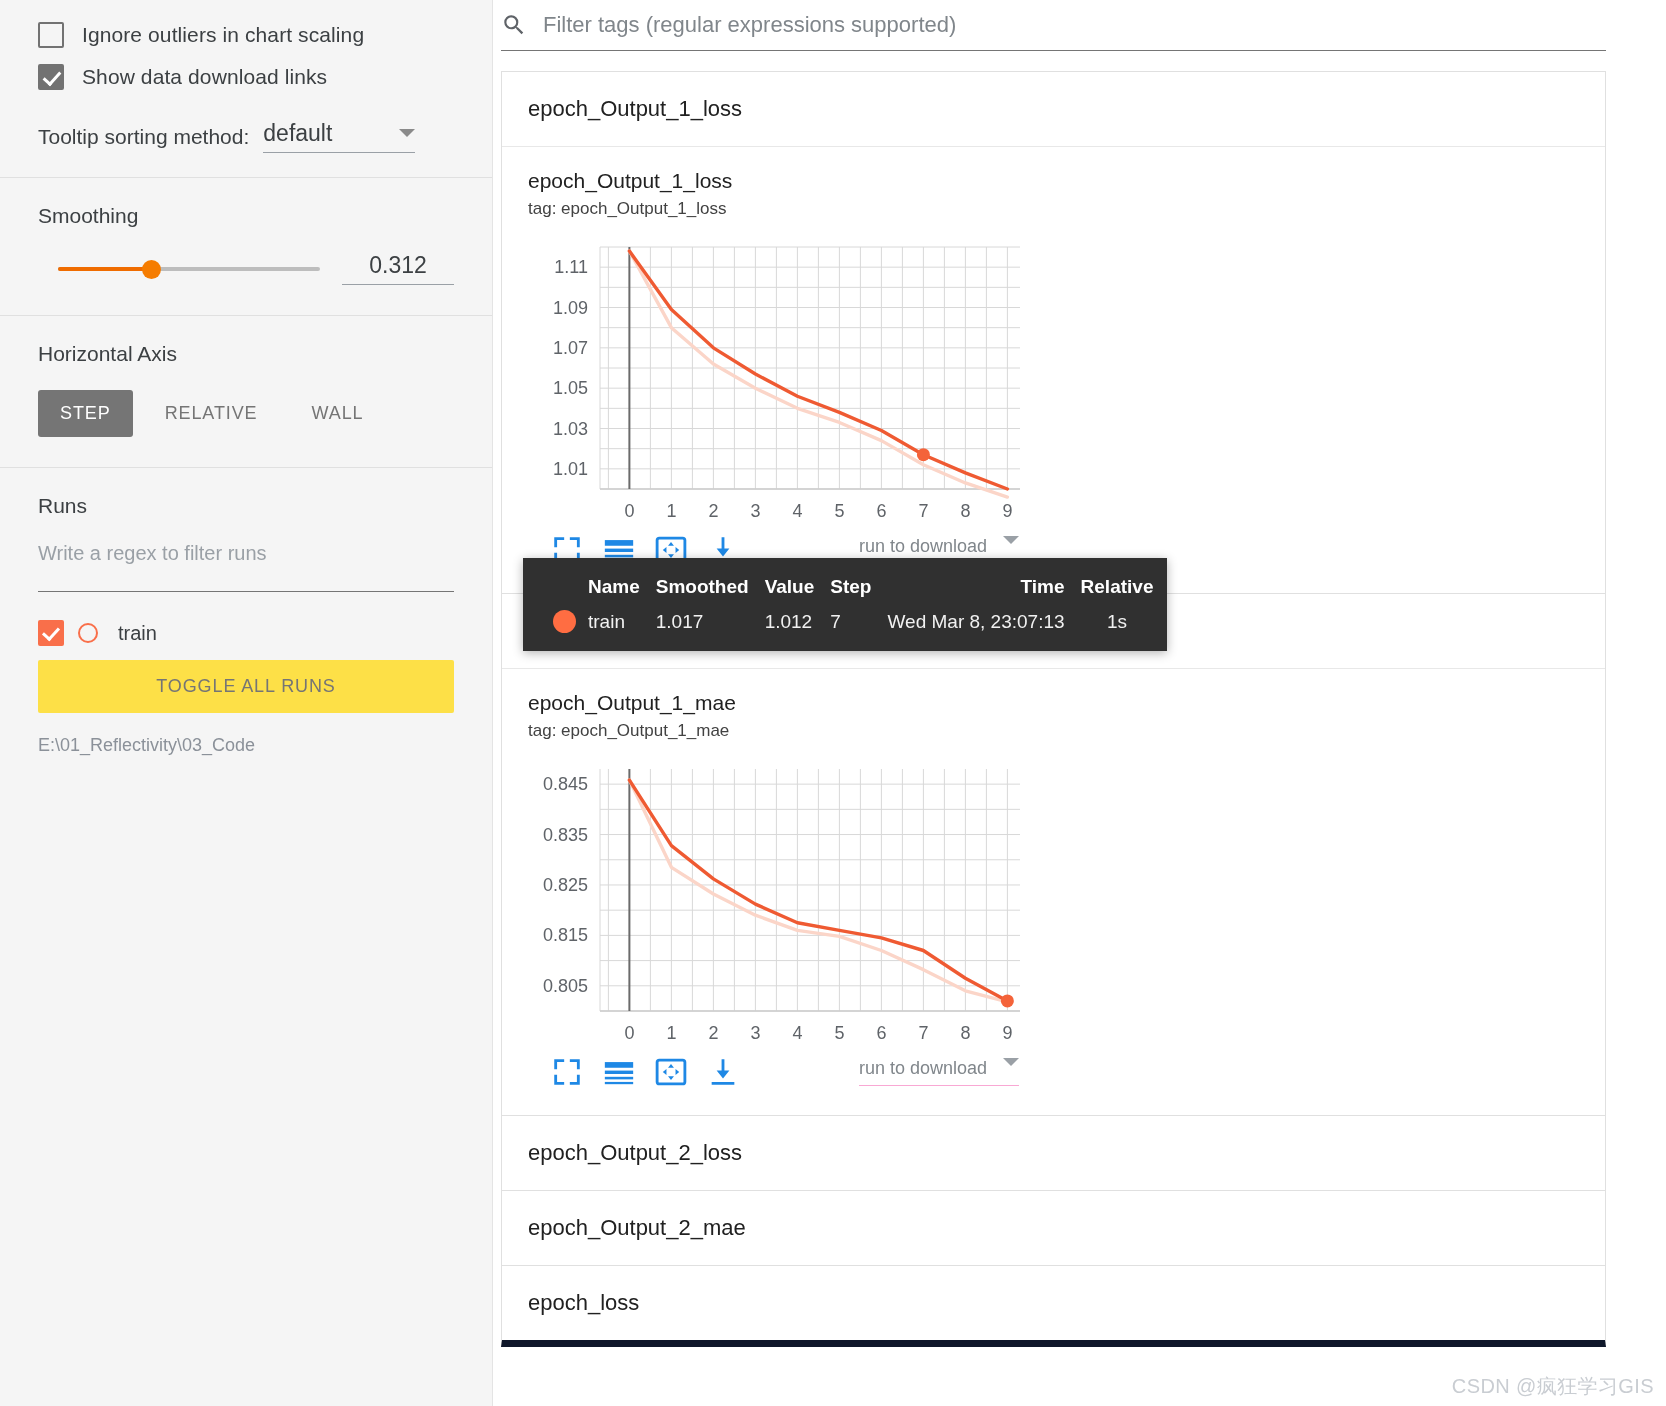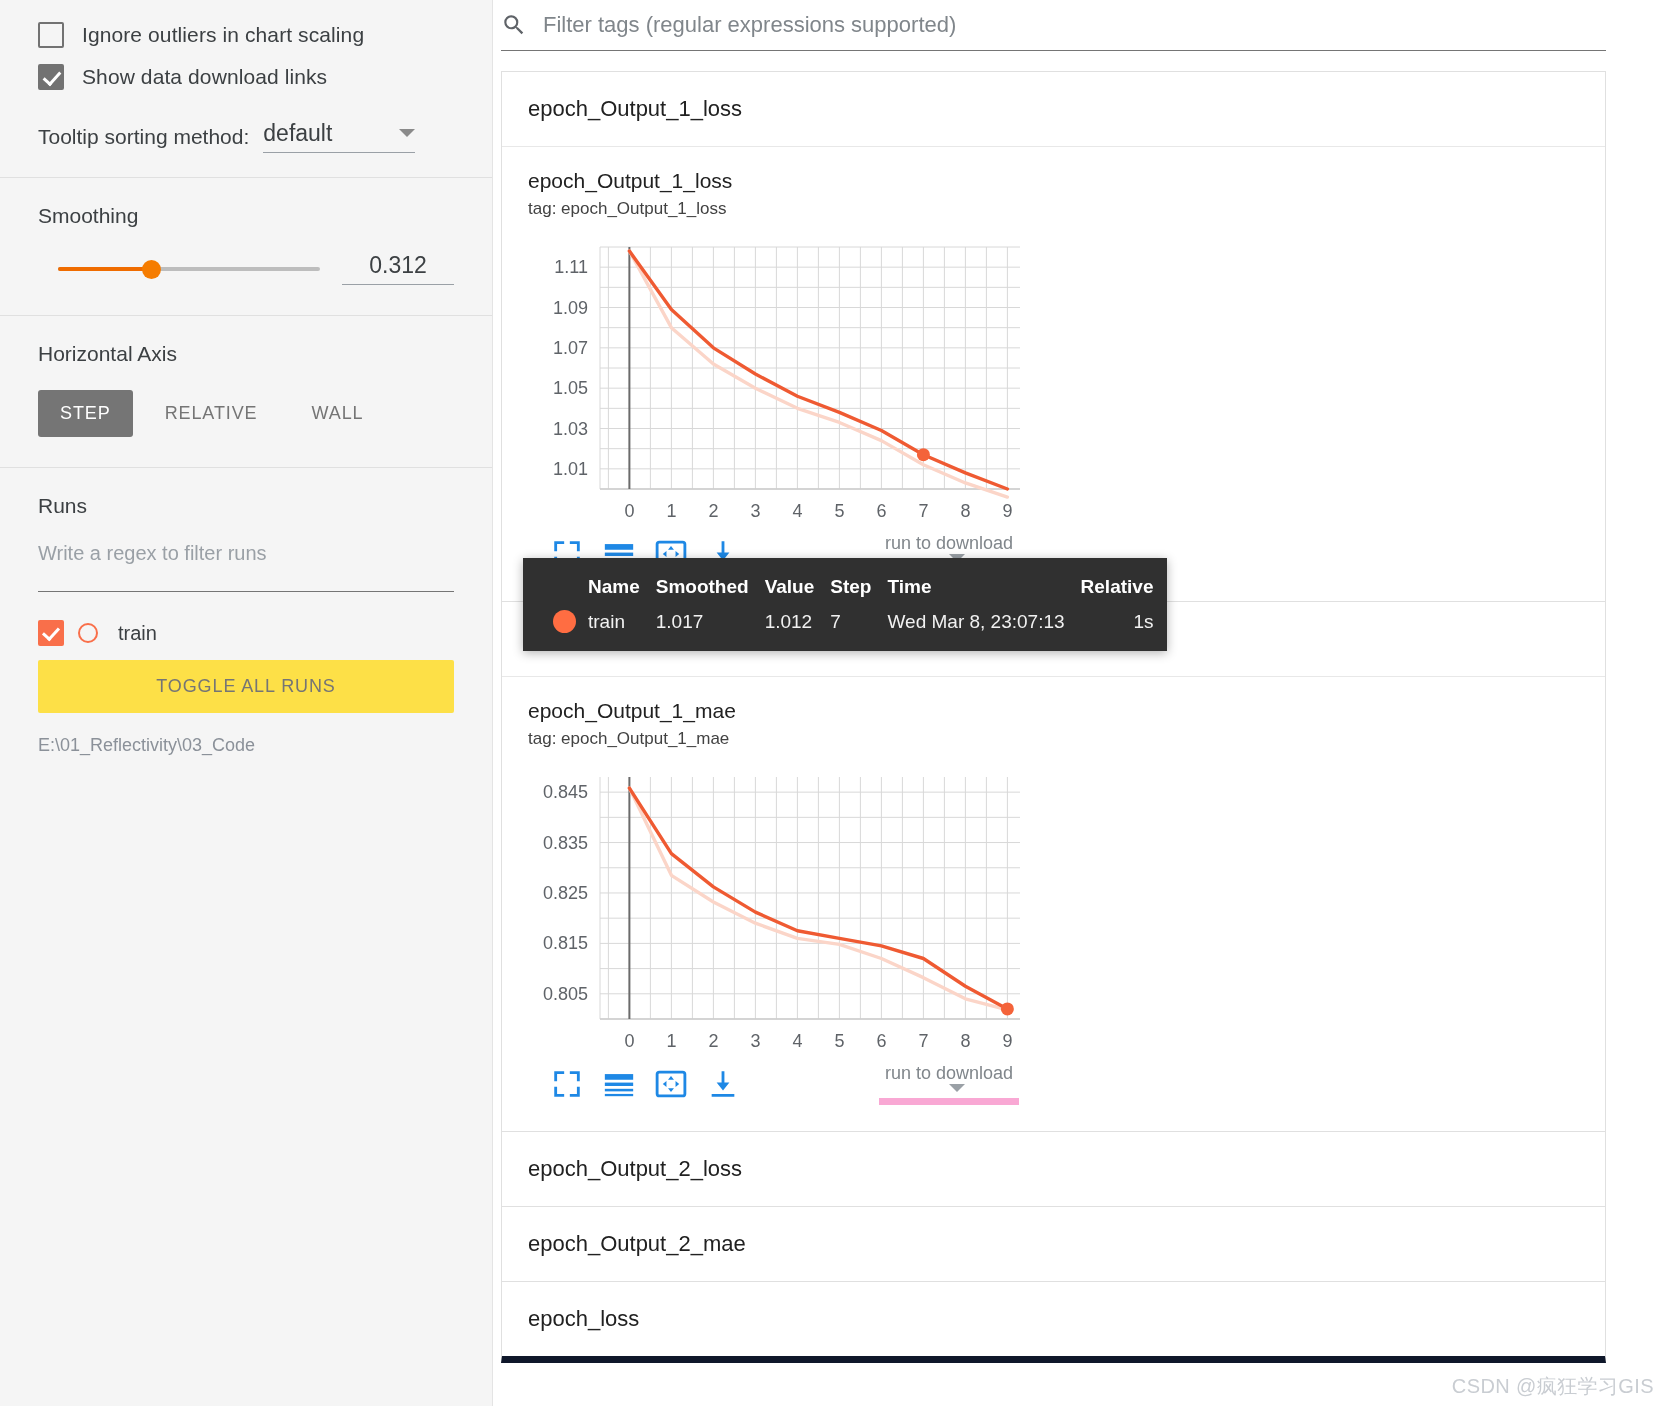--- a/index.html
+++ b/index.html
@@ -130,50 +130,50 @@
     padding: 24px 26px; font-size: 22px; color: #212121;
   }
   .card-body { border-top: 1px solid #e8e8e8; padding: 22px 26px 8px 26px; }
   .chart-title { font-size: 21px; color: #212121; }
   .chart-tag { font-size: 17px; color: #424242; margin-top: 6px; }
   .chart-area { margin-top: 18px; }
   .chart-toolbar { display: flex; align-items: center; margin: 2px 0 18px 22px; }
   .tb-icon { width: 34px; height: 34px; margin-right: 18px; color: #1e88e5; }
   .dl-wrap { margin-left: auto; margin-right: 560px; }
   .dl-select {
-    display: flex; align-items: center; justify-content: space-between;
-    min-width: 140px; border-bottom: 7px solid #f9a8d4; padding-bottom: 6px; flex-direction: column;
+    display: flex; justify-content: space-between;
+    min-width: 140px; border-bottom: 1px solid #f9a8d4; padding-bottom: 6px;
   }
   .dl-text { font-size: 18px; color: #80868b; }
   .dl-caret {
     width: 0; height: 0; margin-left: 16px;
     border-left: 8px solid transparent; border-right: 8px solid transparent;
     border-top: 8px solid #9aa0a6;
   }
 
   
   .tooltip {
     position: absolute; left: 30px; top: 546px;
     width: 644px; background: #303030; color: #fff;
     padding: 18px 26px 18px 30px; z-index: 50;
     box-shadow: 0 2px 10px rgba(0,0,0,.3);
   }
   .tt-table { width: 100%; border-collapse: collapse; }
   .tt-table th {
-    font-size: 19px; font-weight: bold; text-align: left;
+    font-size: 19px; font-weight: bold; text-align: right;
     padding: 0 16px 12px 0; white-space: nowrap;
   }
   .tt-table td {
     font-size: 19px; padding: 0 16px 0 0; white-space: nowrap; color: #f1f1f1;
   }
   .tt-dot-cell { width: 40px; padding-right: 12px !important; }
   .tt-dot {
     width: 23px; height: 23px; border-radius: 50%; background: #ff6d42; display: block;
   }
-  .tt-relative { text-align: right; }
+  .tt-relative { text-align: center; }
 
   .watermark {
     position: absolute; right: 12px; bottom: 18px;
     font-size: 20px; color: #c9cdd2; letter-spacing: .4px; margin-top: 19px;
   }
 </style>
 </head>
 <body>
 
 <div id="app">

